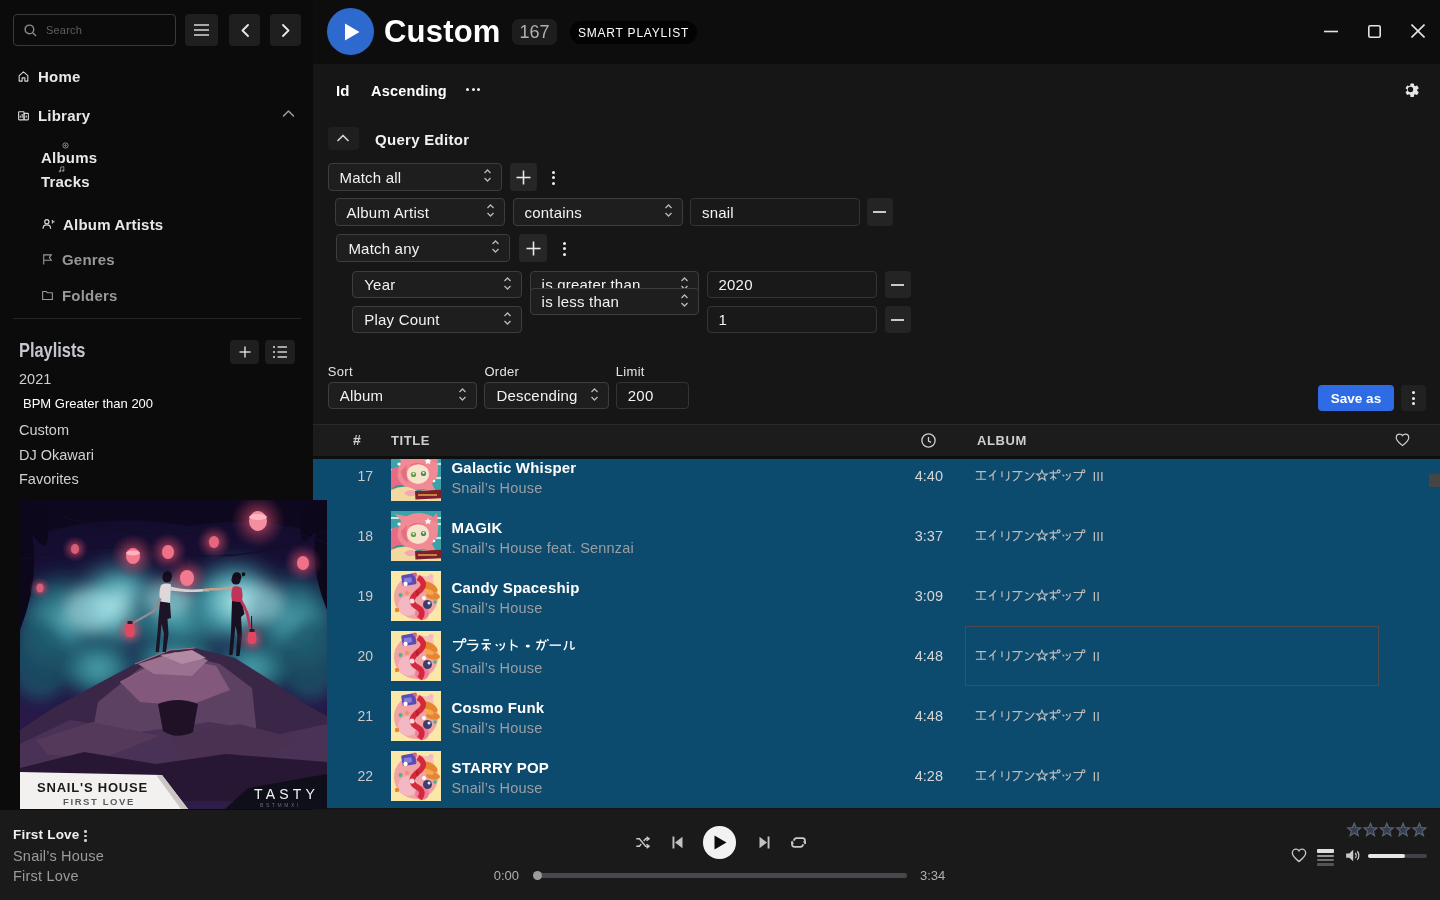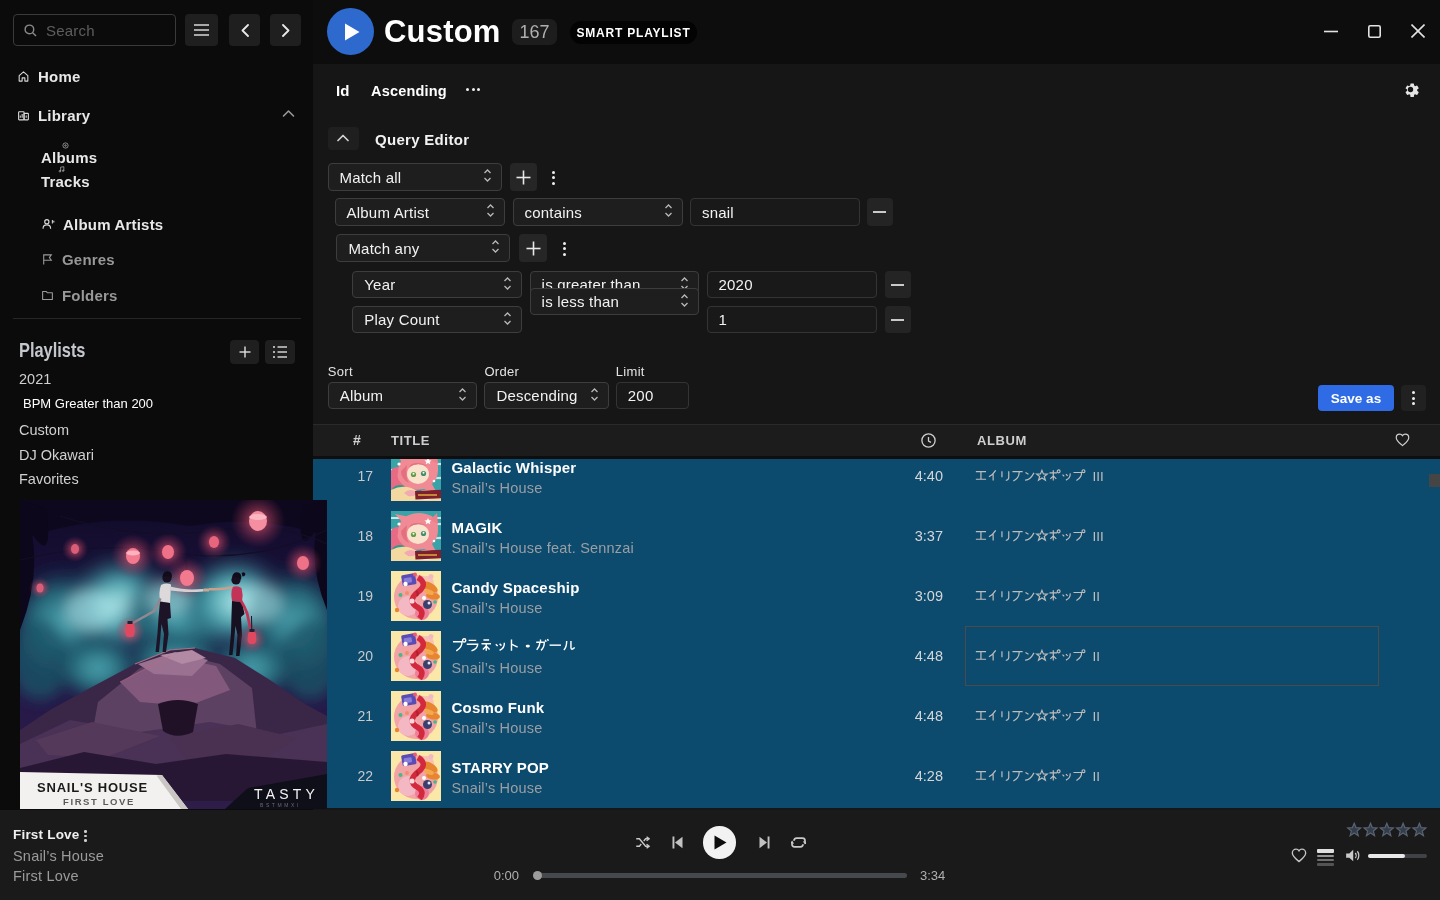--- a/index.html
+++ b/index.html
@@ -148,21 +148,21 @@
   <div id="main" class="abs">
 
     <div class="abs" style="left:0;top:0;width:1127px;height:64px;background:#0d0d0d;"></div>
     <div class="abs" style="left:14px;top:8px;width:47px;height:47px;border-radius:50%;background:#2e6ace;display:flex;align-items:center;justify-content:center;">
       <svg width="18" height="20" viewBox="0 0 18 20" style="margin-left:4px">
           <path d="M1 1.5 L15.5 10 L1 18.5 Z" fill="#fff"></path>
         </svg>
     </div>
     <div class="abs" style="left:71px;top:14px;color:#fff;font-size:31px;font-weight:700;letter-spacing:.2px;line-height:36px;">Custom</div>
     <div class="abs" style="left:199px;top:19px;width:45px;height:26px;background:#1d1d1d;border-radius:7px;display:flex;align-items:center;justify-content:center;color:#b0b0b0;font-size:18px;">167</div>
-    <div class="abs" style="left:257px;top:21px;width:127px;height:23px;background:#030303;border-radius:12px;display:flex;align-items:center;justify-content:center;color:#fff;font-size:12px;font-weight:700;letter-spacing:.8px;">SMART PLAYLIST</div>
+    <div class="abs" style="left:257px;top:21px;width:127px;height:23px;background:#030303;border-radius:12px;display:flex;align-items:center;justify-content:center;color:#fff;font-size:12px;font-weight:400;letter-spacing:.8px;">SMART PLAYLIST</div>
 
     <svg class="abs" style="left:1011px;top:24px;" width="14" height="15" viewBox="0 0 14 15">
         <line x1="0" y1="7.5" x2="14" y2="7.5" stroke="#e3e3e3" stroke-width="1.6"></line>
       </svg>
     <svg class="abs" style="left:1055px;top:25px;" width="13" height="13" viewBox="0 0 13 13">
         <rect x="0.8" y="0.8" width="11.4" height="11.4" rx="1.5" fill="none" stroke="#e3e3e3" stroke-width="1.6"></rect>
       </svg>
     <svg class="abs" style="left:1098px;top:24px;" width="14" height="14" viewBox="0 0 14 14">
         <g stroke="#e3e3e3" stroke-width="1.6">
           <line x1="0.5" y1="0.5" x2="13.5" y2="13.5"></line>
@@ -586,21 +586,21 @@
     </div>
     <div class="abs" style="left:1116px;top:474px;width:11px;height:13px;background:#454545;"></div>
   </div>
   <div id="sidebar" class="abs">
 
     <div class="abs" style="left:13px;top:14px;width:163px;height:32px;box-sizing:border-box;border:1px solid #3a3a3a;border-radius:4px;display:flex;align-items:center;">
       <svg width="13" height="13" viewBox="0 0 13 13" style="margin-left:10px">
           <circle cx="5.4" cy="5.4" r="4.3" fill="none" stroke="#8a8a8a" stroke-width="1.4"></circle>
           <line x1="8.7" y1="8.7" x2="12" y2="12" stroke="#8a8a8a" stroke-width="1.4"></line>
         </svg>
-      <span style="color:#5e5e5e;font-size:15px;margin-left:9px;letter-spacing:.2px;">Search</span>
+      <span style="color:#5e5e5e;font-size:11px;margin-left:9px;letter-spacing:.2px;">Search</span>
     </div>
     <div class="btn" style="left:185px;top:14px;width:33px;height:32px;">
       <svg width="15" height="12" viewBox="0 0 15 12">
           <g stroke="#d8d8d8" stroke-width="1.5">
             <line x1="0" y1="1" x2="15" y2="1"></line>
             <line x1="0" y1="6" x2="15" y2="6"></line>
             <line x1="0" y1="11" x2="15" y2="11"></line>
           </g>
         </svg>
     </div>

